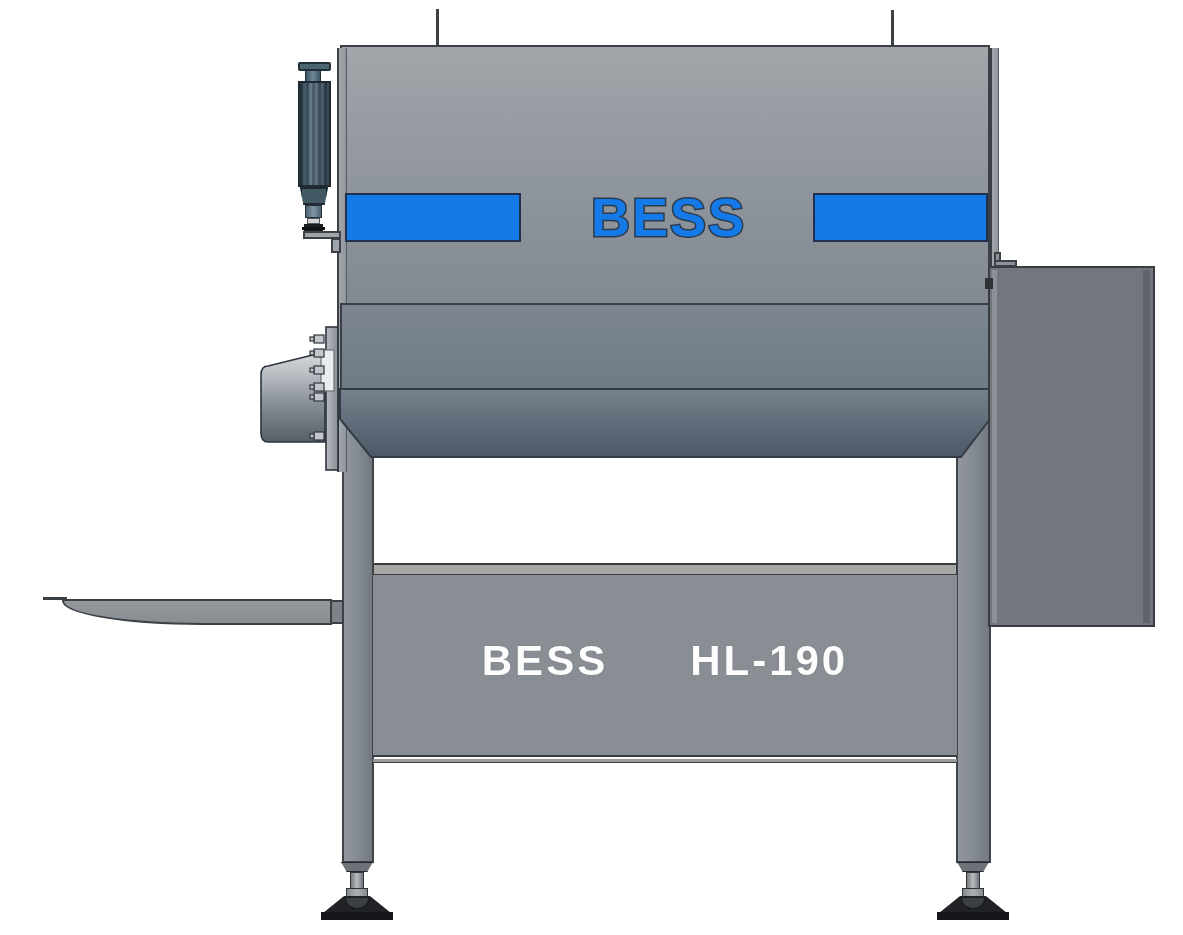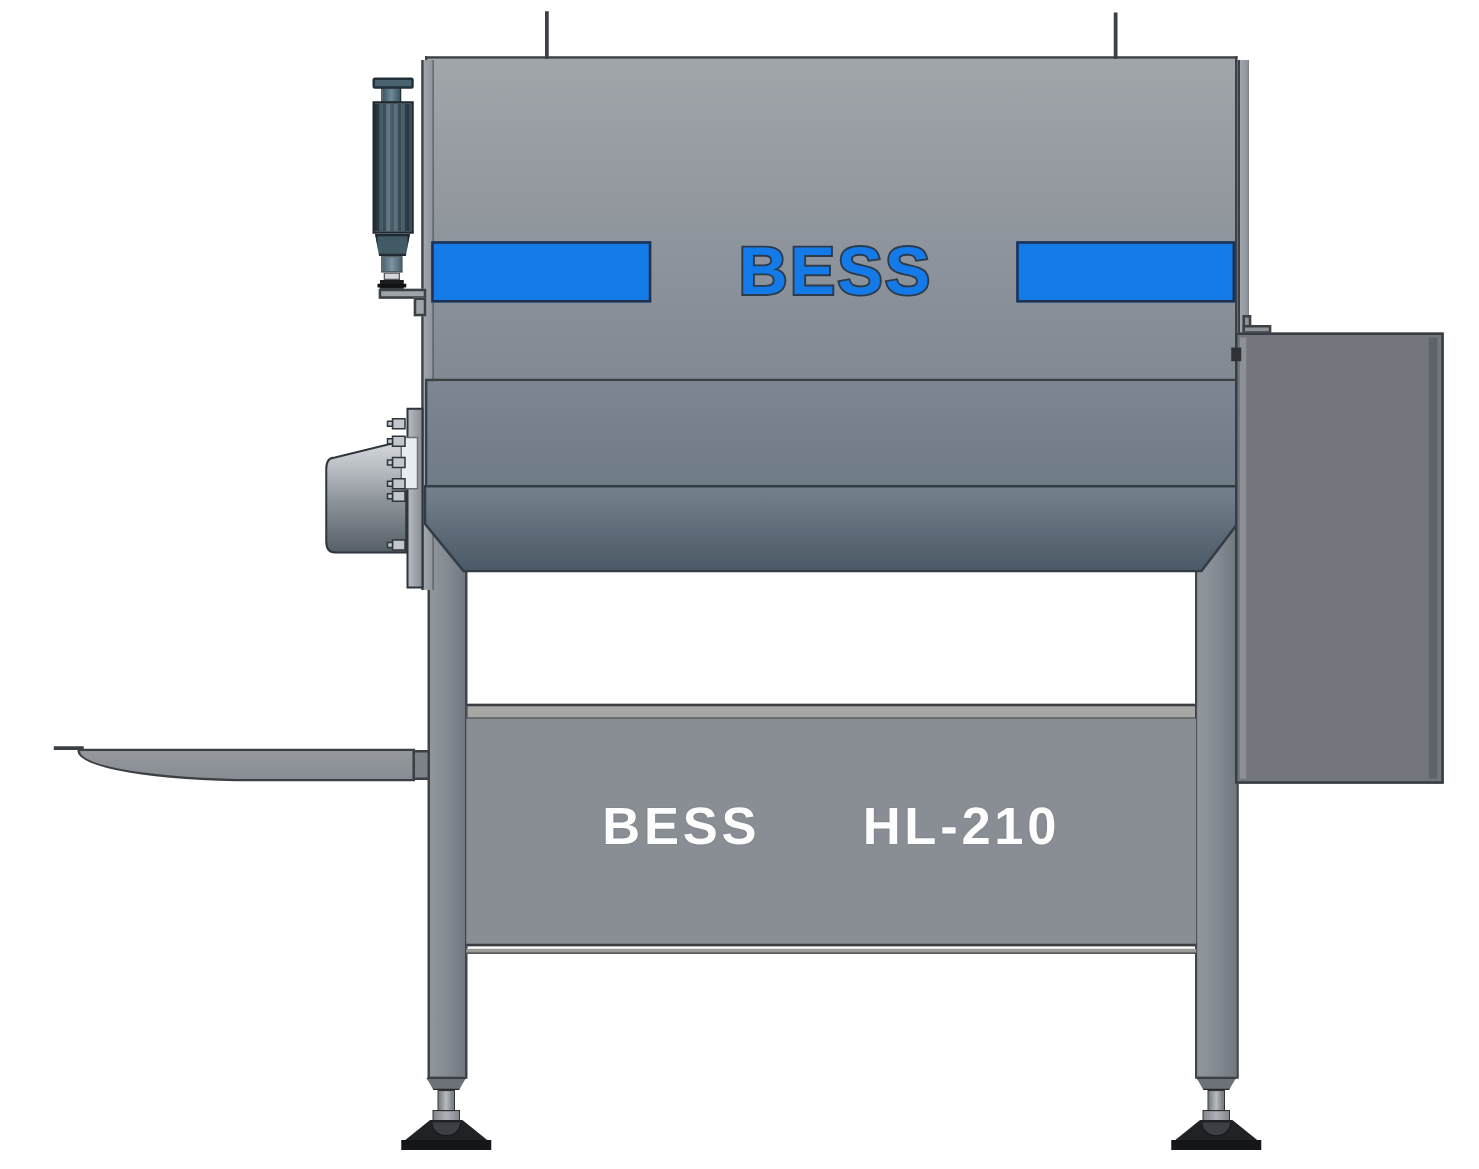--- a/index.html
+++ b/index.html
@@ -192,21 +192,21 @@
   <div class="abs panel-door">
     <div class="panel-door-hl"></div>
     <div class="panel-door-shade"></div>
   </div>
   <div class="abs panel-clip"></div>
 
   <div class="abs panel-rail" style="left:373px;top:563px;width:584px;height:12px;"></div>
   <div class="abs lower-panel">
     <div class="stencil-row">
       <span class="stencil">BESS</span>
-      <span class="stencil">HL-210</span>
+      <span class="stencil">HL-190</span>
     </div>
   </div>
   <div class="abs panel-bottom-strip" style="left:373px;top:759px;width:584px;height:4px;"></div>
 
   <div class="abs tray-lip"></div>
   <div class="abs tray"></div>
   <div class="abs tray-connector"></div>
 
   <div class="abs foot-adapter" style="left:341px;top:862px;"></div>
   <div class="abs foot-stem" style="left:350px;top:872px;"></div>

